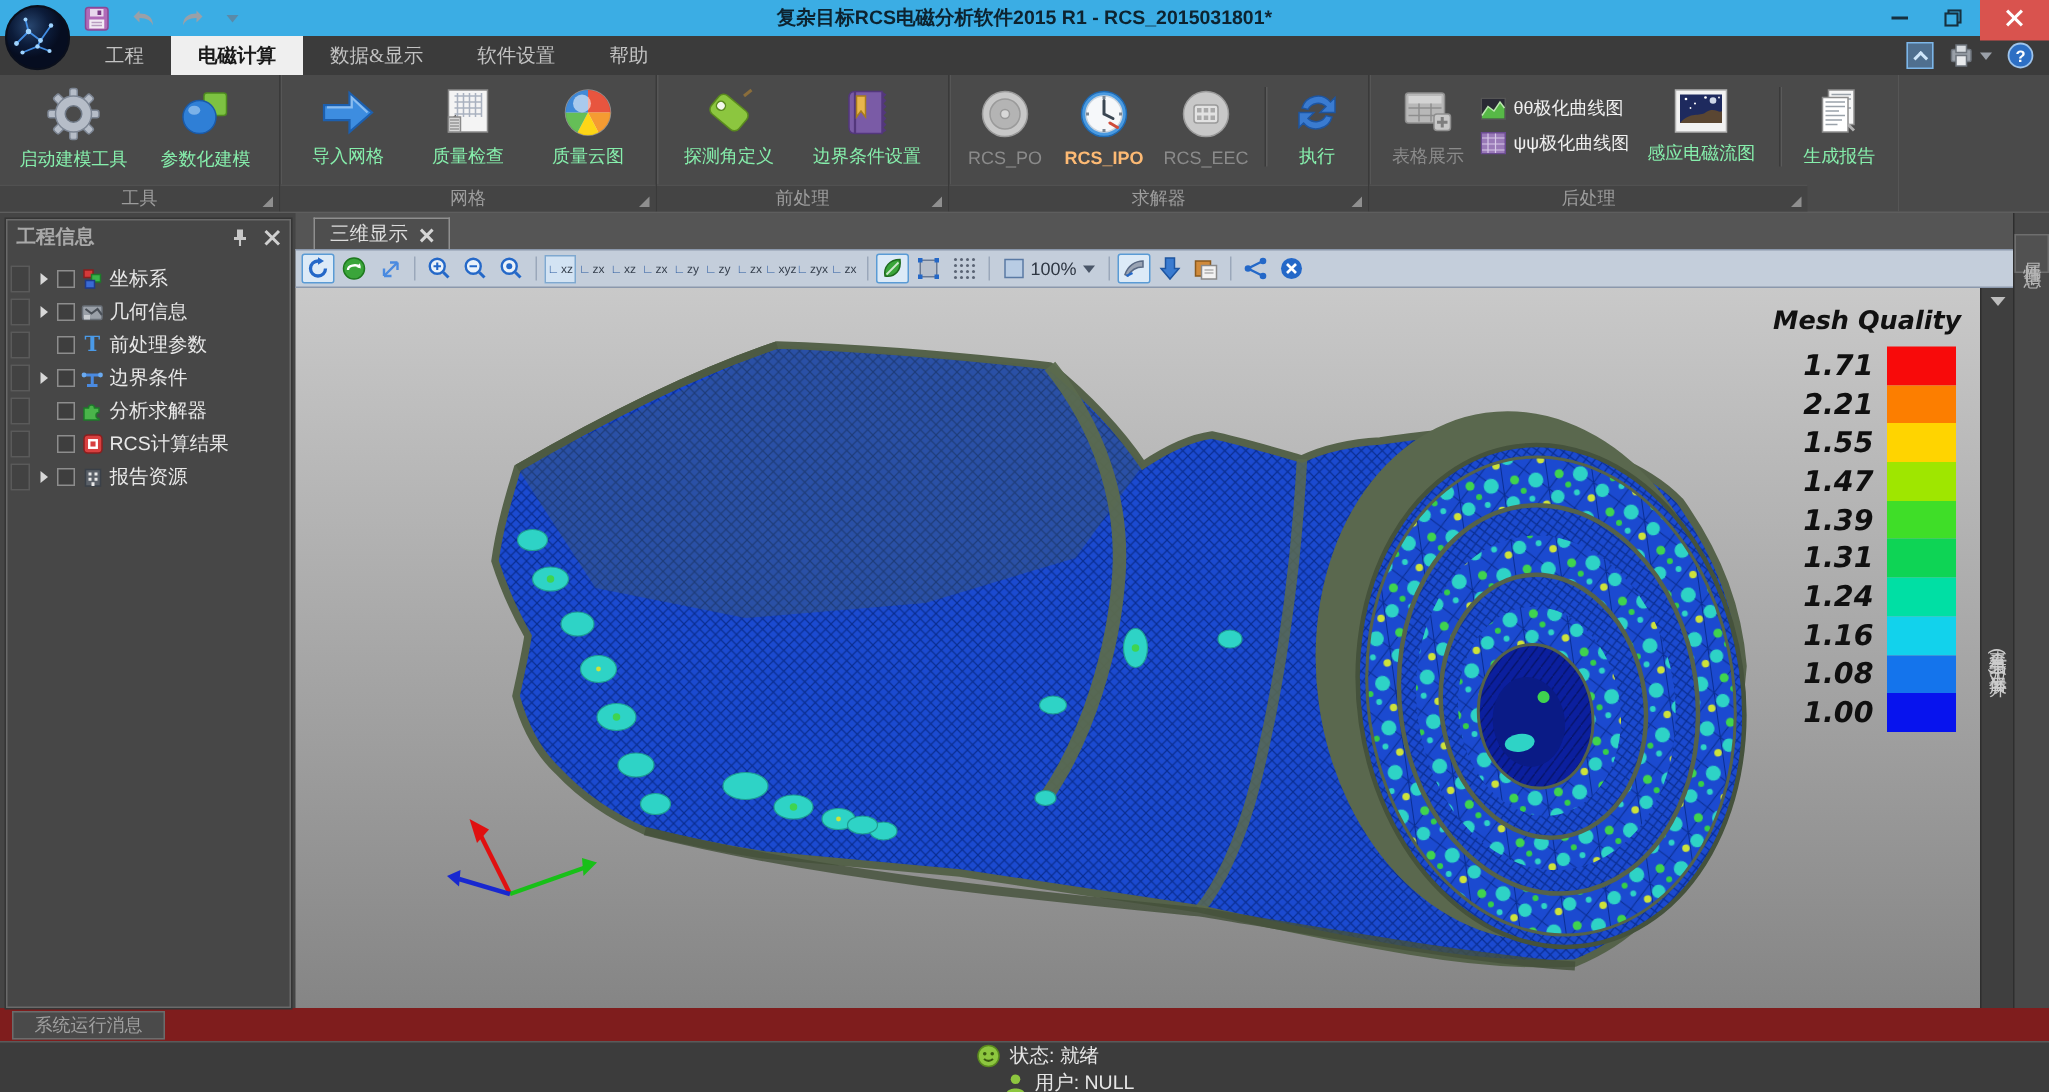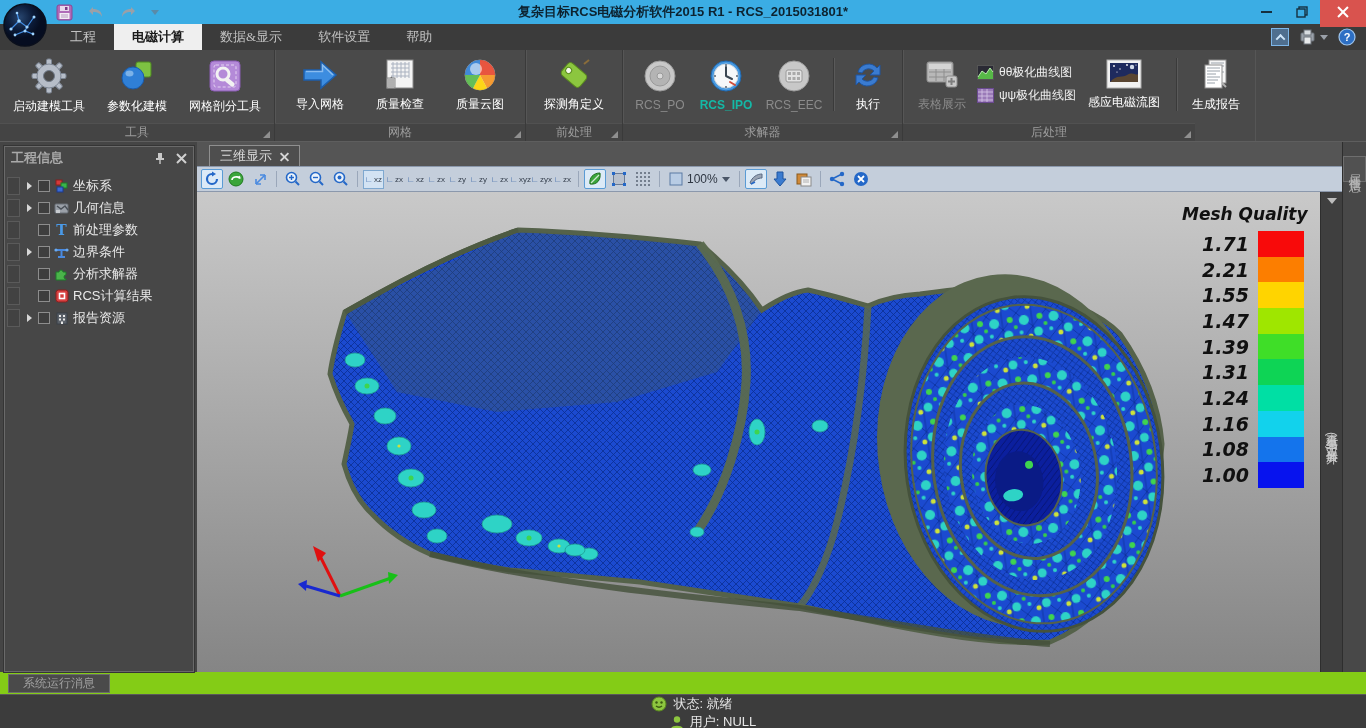--- a/index.html
+++ b/index.html
@@ -27,23 +27,23 @@
   .mtab.active{background:#efefef;color:#1a1a1a;font-weight:bold;}
   .tabrow-right{margin-left:auto;display:flex;align-items:center;gap:10px;padding-right:10px;}
   .rib-collapse{width:18px;height:18px;border:1px solid #7db6e8;background:#4f6f8f;display:flex;align-items:center;justify-content:center;}
   .chev{width:7px;height:7px;border-left:2px solid #cfe6fa;border-top:2px solid #cfe6fa;transform:rotate(45deg) translate(1px,1px);}
 
   
   .ribbon{height:92px;background:#4a4a4a;display:flex;align-items:stretch;border-bottom:1px solid #5e5e5e;}
   .rgroup{position:relative;display:flex;align-items:flex-start;padding:6px 6px 20px 6px;border-right:1px solid #3a3a3a;box-shadow:1px 0 0 #565656;}
   .ritems{display:flex;align-items:flex-start;gap:2px;}
   .rbtn{width:86px;display:flex;flex-direction:column;align-items:center;gap:4px;padding-top:2px;}
-  .rbtn .lbl{font-size:12px;color:#ffffff;white-space:nowrap;}
+  .rbtn .lbl{font-size:12px;color:#86efac;white-space:nowrap;}
   .rbtn.disabled .lbl{color:#8b8b8b;}
-  .rbtn.active .lbl{font-weight:bold;color:#14b8a6;}
+  .rbtn.active .lbl{font-weight:bold;color:#fdba74;}
   .rsep{width:1px;background:#3a3a3a;box-shadow:1px 0 0 #5a5a5a;margin:2px 4px;align-self:stretch;}
   .glabel{position:absolute;left:0;right:0;bottom:0;height:18px;background:#444444;border-top:1px solid #515151;
     display:flex;align-items:center;justify-content:center;font-size:12px;color:#9d9d9d;}
   .gcorner{position:absolute;right:4px;bottom:3px;width:0;height:0;border-left:7px solid transparent;border-bottom:7px solid #8f8f8f;}
   .smallcol{display:flex;flex-direction:column;gap:6px;padding-top:8px;}
   .smallbtn{display:flex;align-items:center;gap:5px;font-size:12px;color:#f0f0f0;white-space:nowrap;}
 
   
   .main{display:flex;height:530px;background:#454545;}
   
@@ -88,21 +88,21 @@
   .collapse-strip{width:22px;background:#3f3f3f;border-left:1px solid #2e2e2e;display:flex;flex-direction:column;align-items:center;}
   .strip-dd{margin-top:6px;width:0;height:0;border-left:5px solid transparent;border-right:5px solid transparent;border-top:6px solid #bdbdbd;}
   .vert-tab{margin-top:auto;margin-bottom:auto;writing-mode:vertical-rl;font-size:12px;color:#cccccc;letter-spacing:2px;}
 
   
   .rightdock{width:24px;background:#484848;border-left:1px solid #2e2e2e;display:flex;flex-direction:column;align-items:center;}
   .dock-tab{margin-top:14px;writing-mode:vertical-rl;font-size:12px;color:#b5b5b5;letter-spacing:2px;
     border:1px solid #6e6e6e;background:#515151;padding:8px 2px;}
 
   
-  .bottomstrip{height:22px;background:#84cc16;display:flex;align-items:center;}
+  .bottomstrip{height:22px;background:#7f1d1d;display:flex;align-items:center;}
   .msg-tab{margin-left:8px;height:19px;display:flex;align-items:center;padding:0 14px;border:1px solid #6c6c6c;
     color:#a0a0a0;font-size:12px;background:#4a4a4a;}
   .statusbar{height:28px;background:#3c3c3c;border-top:1px solid #5a5a5a;display:flex;align-items:center;
     color:#e6e6e6;font-size:13px;position:relative;flex-direction:column;}
   .st-item{display:flex;align-items:center;gap:6px;margin-left:18px;}
   .st-right{margin-left:auto;display:flex;gap:18px;padding-right:7px;}
   .layoutbtn{width:24px;height:20px;display:flex;align-items:center;justify-content:center;}
   .copyright{color:#9a9a9a;font-size:13px;}
   .imebar{height:28px;background:#f5f5f5;display:flex;align-items:center;gap:14px;padding:0 12px;margin:0 2px;}
   .ime-han{font-size:16px;font-weight:bold;color:#2b2b2b;}
@@ -222,29 +222,20 @@
         <span class="lbl">启动建模工具</span>
       </div>
       <div class="rbtn">
         <svg class="i" width="36" height="36" viewBox="0 0 36 36">
           <rect x="17" y="4" width="15" height="15" rx="2" fill="#7dc242" stroke="#4e8a20"></rect>
           <circle cx="14" cy="20" r="11" fill="#2f7fd6" stroke="#1a5aa8"></circle>
           <ellipse cx="10.5" cy="15.5" rx="4" ry="3" fill="#9cc8f0" opacity="0.7"></ellipse>
         </svg>
         <span class="lbl">参数化建模</span>
       </div>
-      <div class="rbtn">
-        <svg class="i" width="36" height="36" viewBox="0 0 36 36">
-          <rect x="3" y="3" width="30" height="30" rx="4" fill="#b48ad8" stroke="#8a5cb4"></rect>
-          <rect x="7" y="7" width="22" height="22" rx="2" fill="none" stroke="#e4d2f2" stroke-dasharray="3 2"></rect>
-          <circle cx="16" cy="16" r="6" fill="none" stroke="#f2f2f2" stroke-width="3"></circle>
-          <rect x="20" y="19" width="11" height="4.5" rx="2" transform="rotate(40 20 19)" fill="#f2f2f2"></rect>
-        </svg>
-        <span class="lbl">网格剖分工具</span>
-      </div>
     </div>
     <div class="glabel">
         <span>工具</span>
         <span class="gcorner"></span>
       </div>
   </div>
 
   <div class="rgroup">
     <div class="ritems">
       <div class="rbtn" style="width:78px;">
@@ -289,20 +280,29 @@
     <div class="ritems">
       <div class="rbtn" style="width:84px;">
         <svg class="i" width="36" height="34" viewBox="0 0 36 34">
           <g transform="rotate(40 18 17)">
             <rect x="6" y="9" width="24" height="16" rx="4" fill="#8cc63f" stroke="#5a8a1e"></rect>
             <circle cx="11" cy="17" r="3" fill="#f4f8ec" stroke="#5a8a1e"></circle>
           </g>
           <path d="M28,6 L33,2" stroke="#8a6d3b" stroke-width="2"></path>
         </svg>
         <span class="lbl">探测角定义</span>
+      </div>
+      <div class="rbtn" style="width:96px;">
+        <svg class="i" width="34" height="34" viewBox="0 0 34 34">
+          <path d="M9,3 L27,3 L27,31 L9,31 C6,31 5,29 5,27 L5,7 C5,5 6,3 9,3 Z" fill="#7a5ba6" stroke="#53377c"></path>
+          <path d="M27,3 l3,2 -2,2 2,2 -2,2 2,2 -2,2 2,2 -2,2 2,2 -2,2 2,2 -2,2 2,2 -3,2 Z" fill="#53377c"></path>
+          <path d="M9,3 L9,31" stroke="#53377c" stroke-width="1.5"></path>
+          <path d="M10,6 L16,6 L16,20 L13,16 L10,20 Z" fill="#e8b64c" stroke="#a87c1e"></path>
+        </svg>
+        <span class="lbl">边界条件设置</span>
       </div>
     </div>
     <div class="glabel">
         <span>前处理</span>
         <span class="gcorner"></span>
       </div>
   </div>
 
   <div class="rgroup">
     <div class="ritems">

